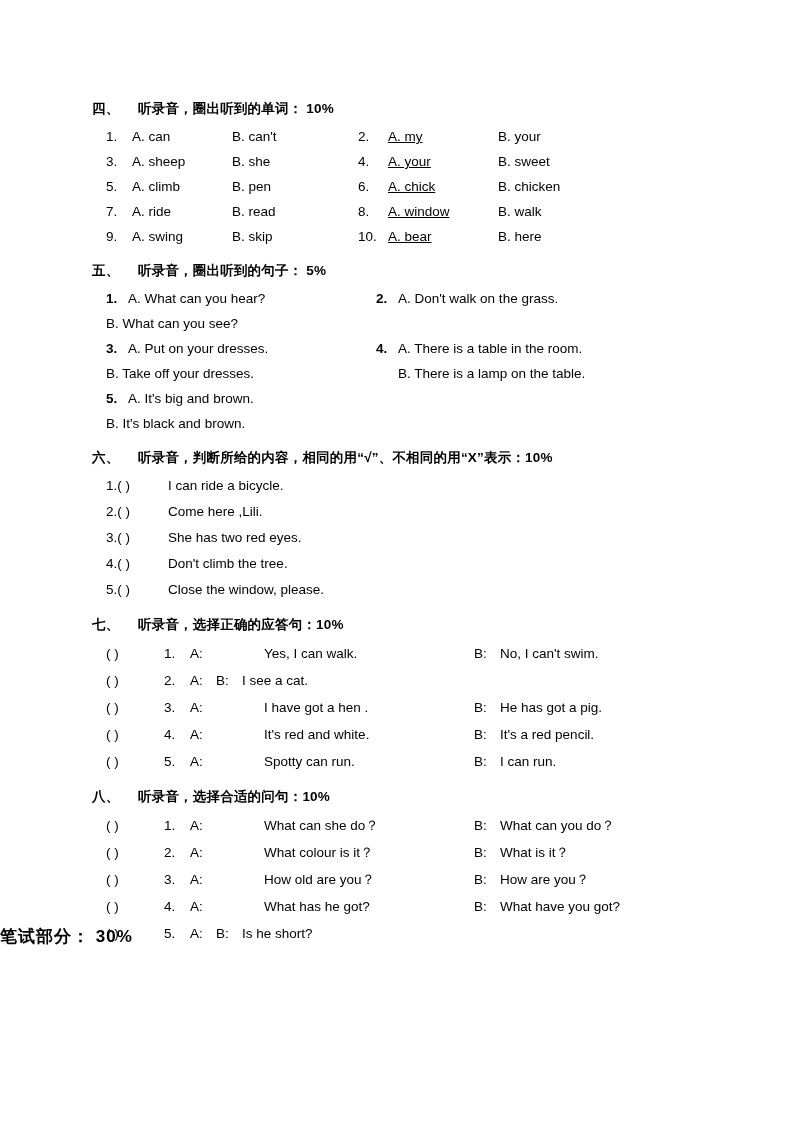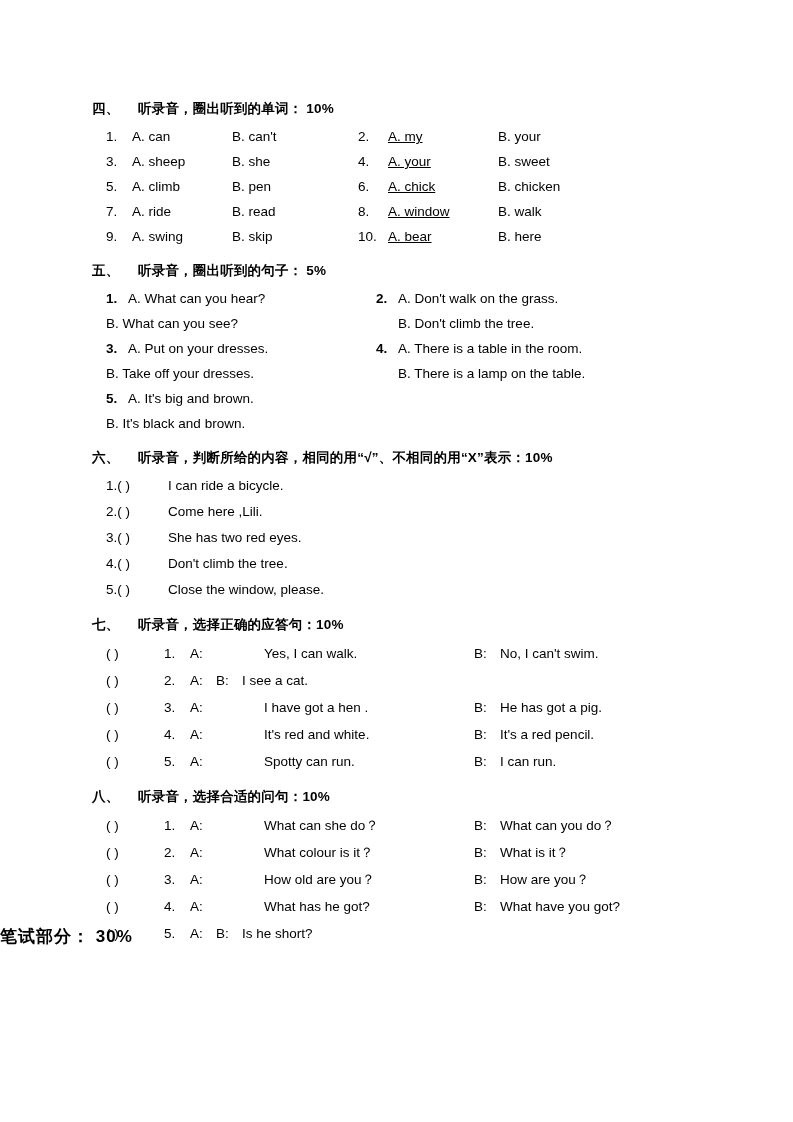--- a/index.html
+++ b/index.html
@@ -230,24 +230,20 @@
         </span>
         <span class="col colB">
           <span class="bold-num">2.</span>
           <span class="opt">A.   Don't walk on the grass.</span>
         </span>
       </div>
       <div class="row">
         <span class="col colA indent">
           <span class="opt">B.  What can you see?</span>
         </span>
-        <span class="col colB">
-          <span class="sub"></span>
-          <span class="opt">B.   Don't climb the tree.</span>
-        </span>
       </div>
 
       <div class="row">
         <span class="col colA">
           <span class="bold-num">3.</span>
           <span class="opt">A.  Put on your dresses.</span>
         </span>
         <span class="col colB">
           <span class="bold-num">4.</span>
           <span class="opt">A.   There is a table in the room.</span>

